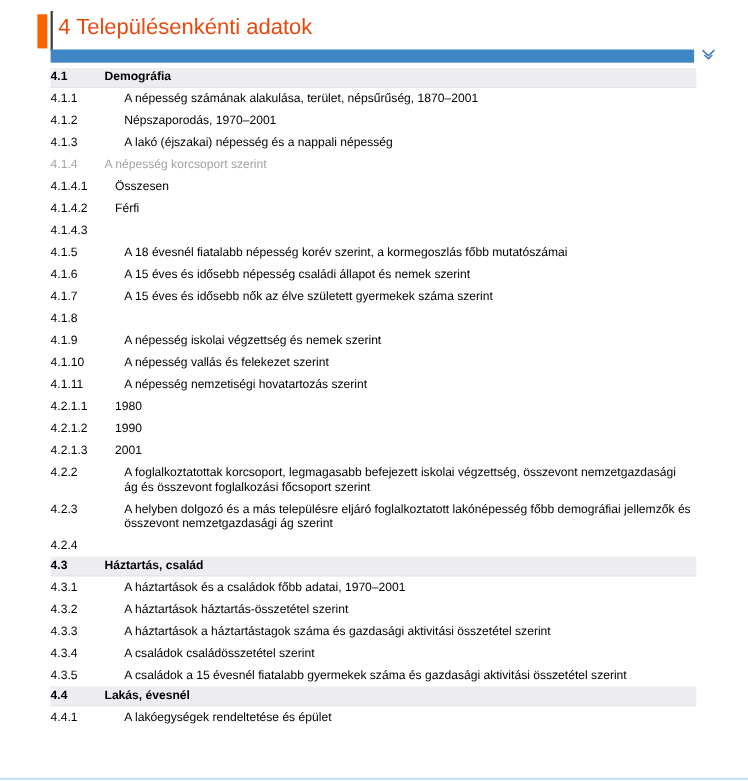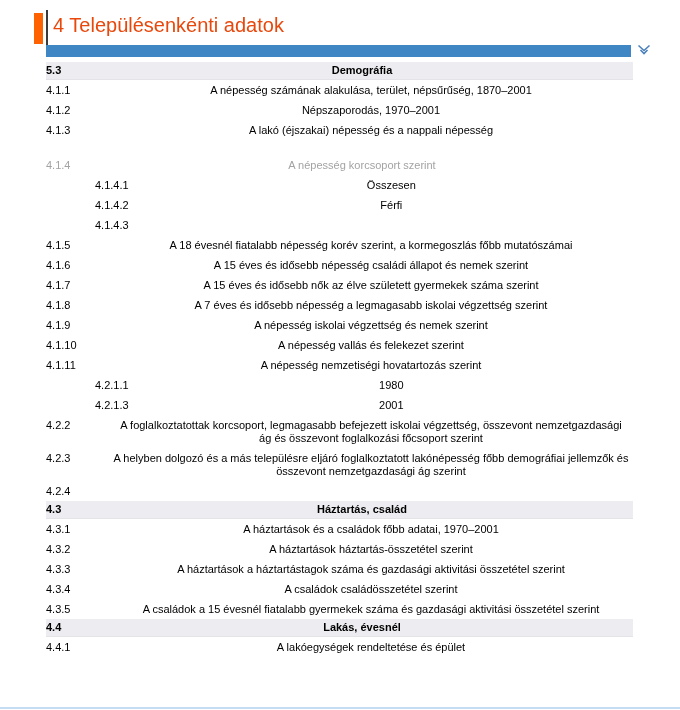--- a/index.html
+++ b/index.html
@@ -21,25 +21,25 @@
               background:#3f86c4; }
   .chevron-btn { position:absolute; left:636px; top:41px; width:18px; height:18px;
                  cursor:pointer; background:none; border:none; padding:0; }
   .chevron-btn svg { display:block; }
 
   
   .toc { position:absolute; left:46px; top:62px; width:587px; font-size:11px;
          color:#000000; }
   .row { display:flex; padding:3.5px 0; line-height:13px; }
   .row .num   { width:49px; flex-shrink:0; }
-  .row .label { flex:1; padding-right:4px;text-align:center; }
+  .row .label { flex:1; padding-right:4px; }
   .row.section { background:#ededf1; font-weight:bold; padding:2px 0;
                  border-bottom:1px solid #e3e3e8; }
-  .row.sub .num { width:auto; margin-left:49px; margin-right:7px; }
-  .row.disabled { color:#a3a3a3;margin-top:15px; }
+  .row.sub .num { width:auto; margin-right:7px; }
+  .row.disabled { color:#a3a3a3; }
   .row:not(.disabled):not(.section) { cursor:pointer;gap:18px; }
   .row.section { cursor:pointer; }
 
   
   .bottom-rule { position:absolute; left:0; top:707px; width:680px; height:2px;
                  background:#c5ddf2; }
 </style>
 </head>
 <body>
 
@@ -55,21 +55,21 @@
     <span>
       <svg width="16" height="16" viewBox="0 0 16 16">
         <path d="M2.5 3.5 L8 8.5 L13.5 3.5" fill="none" stroke="#4a81bd" stroke-width="1.6"></path>
         <path d="M4.5 8 L8 11.5 L11.5 8" fill="none" stroke="#4a81bd" stroke-width="1.6"></path>
       </svg>
     </span>
   </button>
 
   <main class="toc">
       <div class="row section">
-        <span class="num">5.3</span>
+        <span class="num">4.1</span>
         <span class="label">Demográfia</span>
       </div>
       <div class="row item">
         <span class="num">4.1.1</span>
         <span class="label">A népesség számának alakulása, terület, népsűrűség, 1870–2001</span>
       </div>
       <div class="row item">
         <span class="num">4.1.2</span>
         <span class="label">Népszaporodás, 1970–2001</span>
       </div>
@@ -99,37 +99,40 @@
       <div class="row item">
         <span class="num">4.1.6</span>
         <span class="label">A 15 éves és idősebb népesség családi állapot és nemek szerint</span>
       </div>
       <div class="row item">
         <span class="num">4.1.7</span>
         <span class="label">A 15 éves és idősebb nők az élve született gyermekek száma szerint</span>
       </div>
       <div class="row item">
         <span class="num">4.1.8</span>
-        <span class="label">A 7 éves és idősebb népesség a legmagasabb iskolai végzettség szerint</span>
       </div>
       <div class="row item">
         <span class="num">4.1.9</span>
         <span class="label">A népesség iskolai végzettség és nemek szerint</span>
       </div>
       <div class="row item">
         <span class="num">4.1.10</span>
         <span class="label">A népesség vallás és felekezet szerint</span>
       </div>
       <div class="row item">
         <span class="num">4.1.11</span>
         <span class="label">A népesség nemzetiségi hovatartozás szerint</span>
       </div>
       <div class="row sub">
         <span class="num">4.2.1.1</span>
         <span class="label">1980</span>
+      </div>
+      <div class="row sub">
+        <span class="num">4.2.1.2</span>
+        <span class="label">1990</span>
       </div>
       <div class="row sub">
         <span class="num">4.2.1.3</span>
         <span class="label">2001</span>
       </div>
       <div class="row item">
         <span class="num">4.2.2</span>
         <span class="label">A foglalkoztatottak korcsoport, legmagasabb befejezett iskolai végzettség, összevont nemzetgazdasági ág és összevont foglalkozási főcsoport szerint</span>
       </div>
       <div class="row item">

